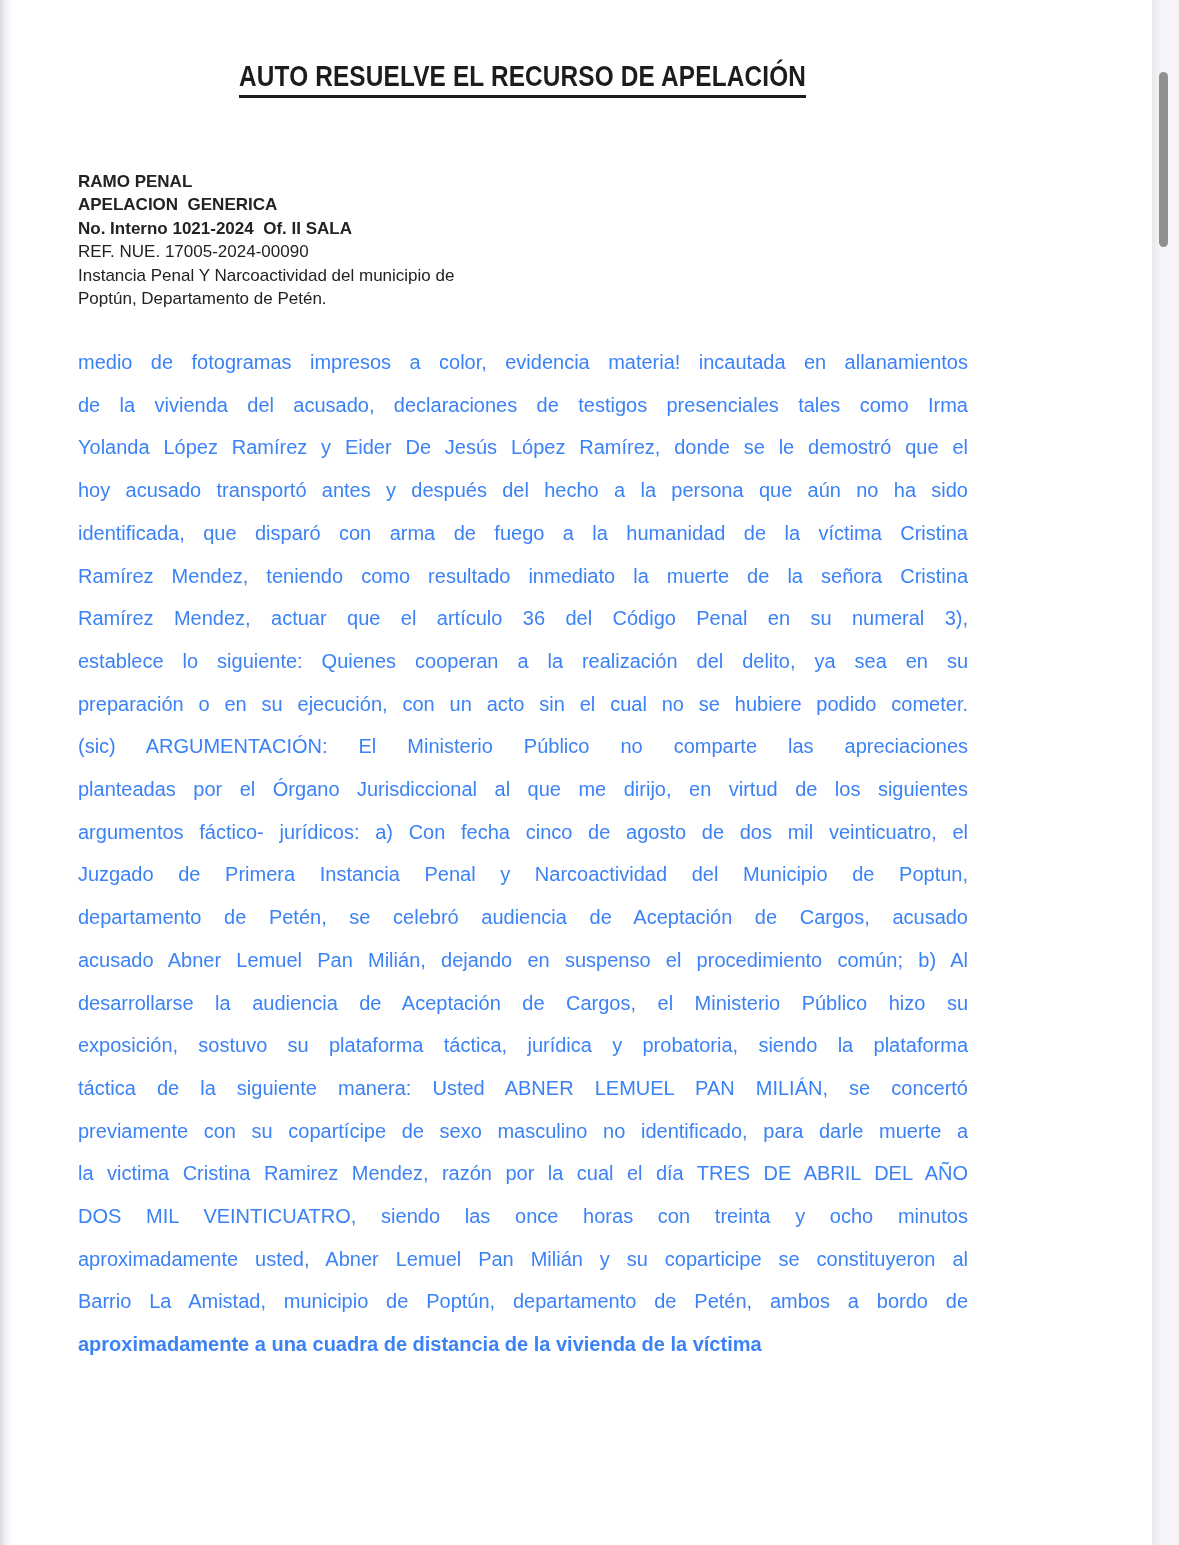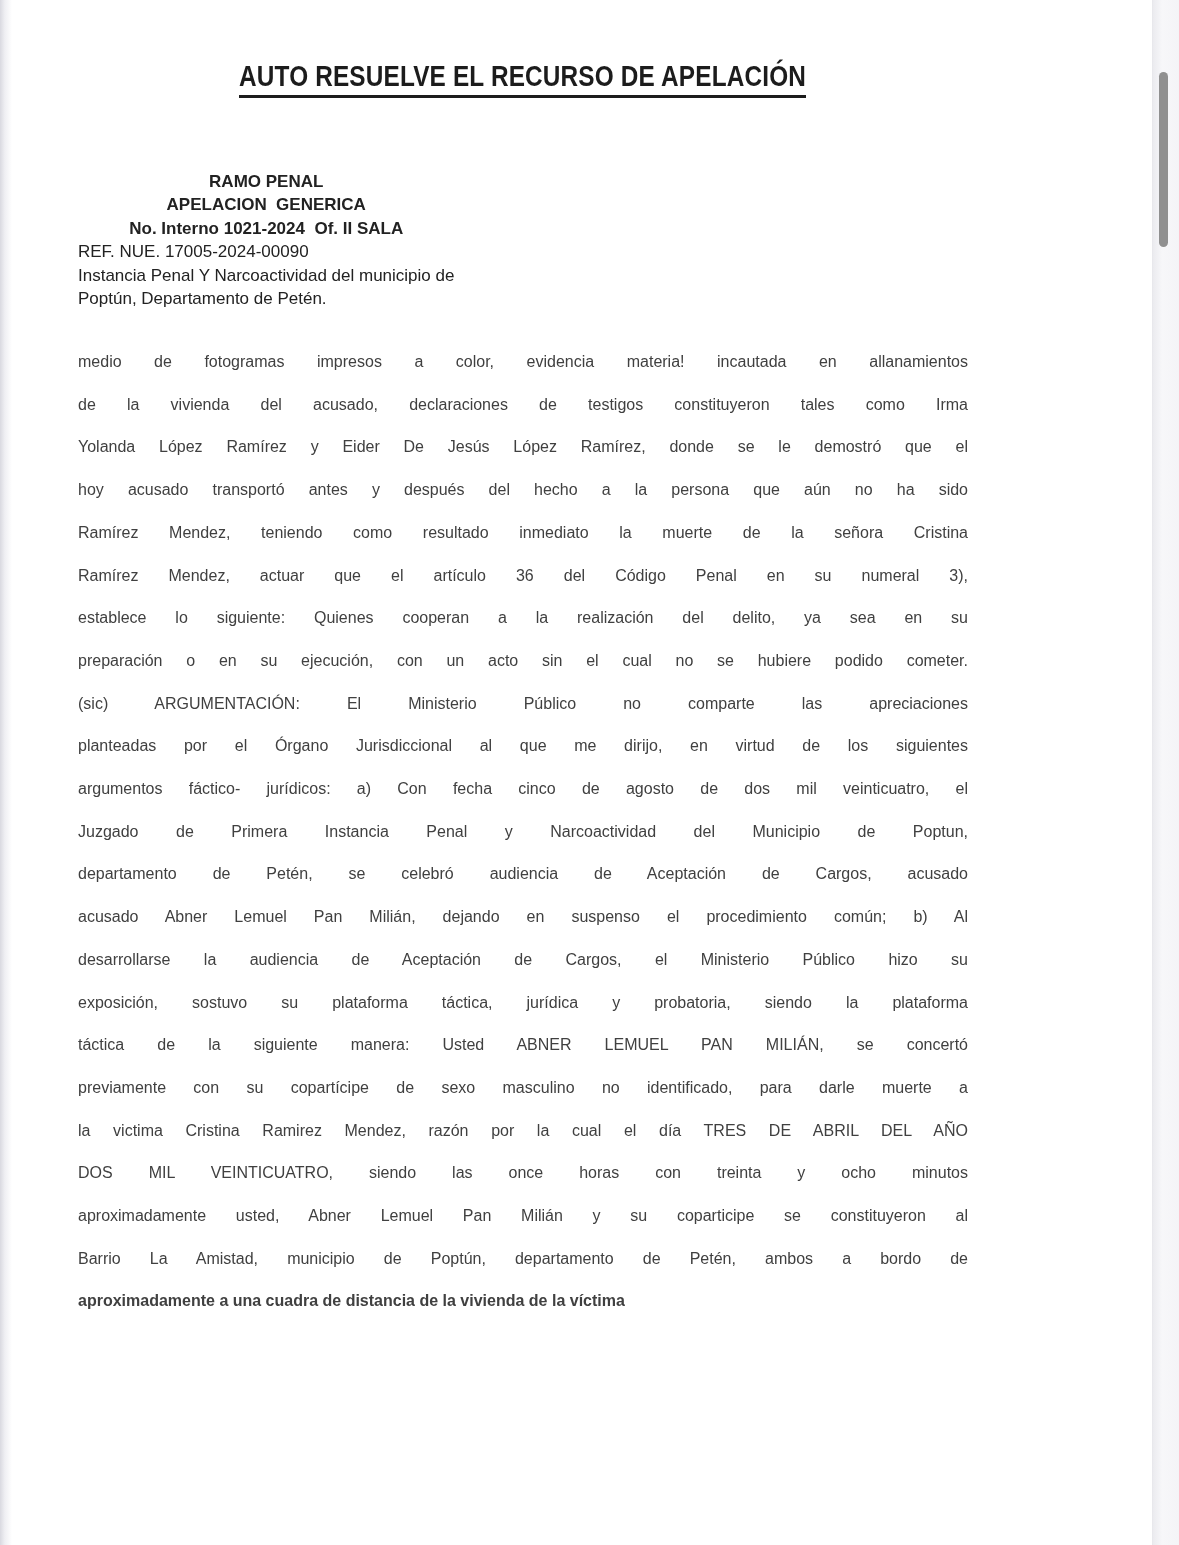--- a/index.html
+++ b/index.html
@@ -41,25 +41,25 @@
     transform: scaleX(0.84);
     transform-origin: center;
     letter-spacing: 0.2px;
   }
   .case-header {
     position: absolute; top: 170px; left: 78px;
     font-size: 17px; line-height: 23.4px;
     color: #222222;
   }
   .case-line { white-space: pre-wrap; }
-  .case-line.bold { font-weight: bold; text-align: center; }
+  .case-line.bold { font-weight: bold; }
   .body-text {
     position: absolute; top: 341px; left: 78px; width: 890px;
-    font-size: 16px; line-height: 42.7px;
-    color: #404040;
+    font-size: 20px; line-height: 42.7px;
+    color: #3b82f6;
   }
   .body-line {
     text-align: justify;
     text-align-last: justify;
   }
   .body-line:last-child { text-align-last: left; font-weight: bold; }
 </style>
 </head>
 <body>
 
@@ -75,23 +75,24 @@
     <div class="case-line bold">RAMO PENAL</div>
     <div class="case-line bold">APELACION  GENERICA</div>
     <div class="case-line bold">No. Interno 1021-2024  Of. II SALA</div>
     <div class="case-line">REF. NUE. 17005-2024-00090</div>
     <div class="case-line">Instancia Penal Y Narcoactividad del municipio de</div>
     <div class="case-line">Poptún, Departamento de Petén.</div>
   </div>
 
   <div class="body-text">
       <div class="body-line">medio de fotogramas impresos a color, evidencia materia! incautada en allanamientos</div>
-      <div class="body-line">de la vivienda del acusado, declaraciones de testigos constituyeron tales como Irma</div>
+      <div class="body-line">de la vivienda del acusado, declaraciones de testigos presenciales tales como Irma</div>
       <div class="body-line">Yolanda López Ramírez y Eider De Jesús López Ramírez, donde se le demostró que el</div>
       <div class="body-line">hoy acusado transportó antes y después del hecho a la persona que aún no ha sido</div>
+      <div class="body-line">identificada, que disparó con arma de fuego a la humanidad de la víctima Cristina</div>
       <div class="body-line">Ramírez Mendez, teniendo como resultado inmediato la muerte de la señora Cristina</div>
       <div class="body-line">Ramírez Mendez, actuar que el artículo 36 del Código Penal en su numeral 3),</div>
       <div class="body-line">establece lo siguiente: Quienes cooperan a la realización del delito, ya sea en su</div>
       <div class="body-line">preparación o en su ejecución, con un acto sin el cual no se hubiere podido cometer.</div>
       <div class="body-line">(sic) ARGUMENTACIÓN: El Ministerio Público no comparte las apreciaciones</div>
       <div class="body-line">planteadas por el Órgano Jurisdiccional al que me dirijo, en virtud de los siguientes</div>
       <div class="body-line">argumentos fáctico- jurídicos: a) Con fecha cinco de agosto de dos mil veinticuatro, el</div>
       <div class="body-line">Juzgado de Primera Instancia Penal y Narcoactividad del Municipio de Poptun,</div>
       <div class="body-line">departamento de Petén, se celebró audiencia de Aceptación de Cargos, acusado</div>
       <div class="body-line">acusado Abner Lemuel Pan Milián, dejando en suspenso el procedimiento común; b) Al</div>

